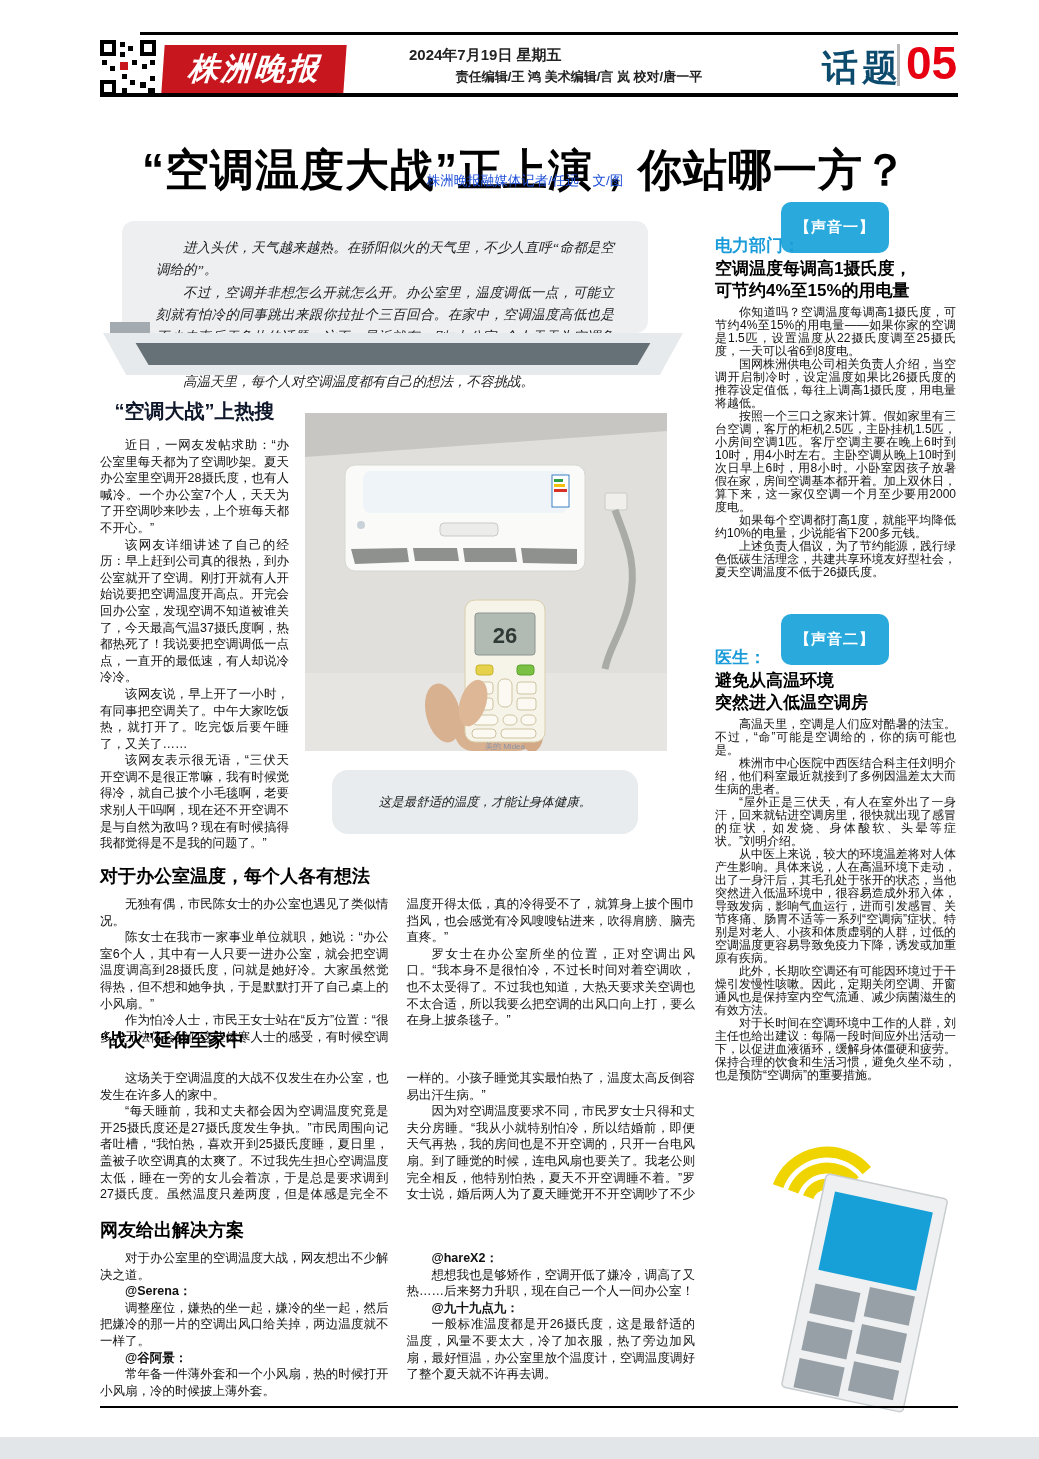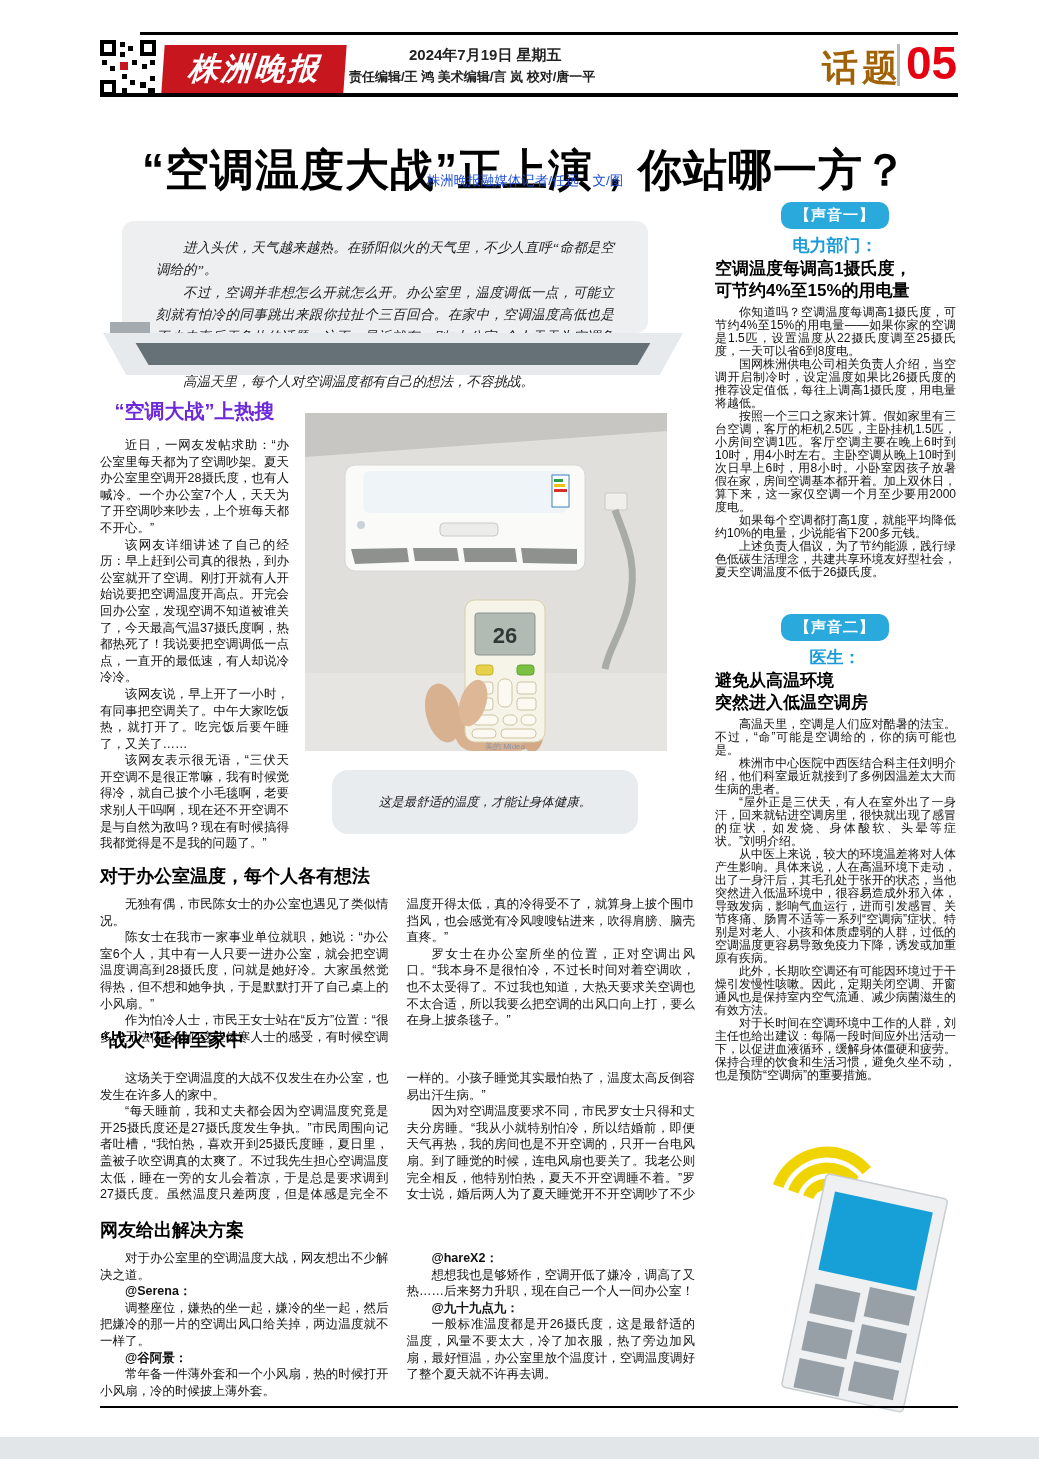--- a/index.html
+++ b/index.html
@@ -7,64 +7,64 @@
         font-family:"Liberation Sans",sans-serif;color:#111;}
   .abs{position:absolute;}
   .rule{position:absolute;background:#000;}
   
   .masthead{position:absolute;left:163px;top:45px;width:182px;height:48px;background:#c8161e;
             color:#fff;display:flex;align-items:center;justify-content:center;
             font-family:"Liberation Serif",serif;font-weight:bold;font-style:italic;
             font-size:31px;letter-spacing:2px;transform:skewX(-4deg);}
   .hdr-date{position:absolute;right:230px;top:46px;width:400px;text-align:left;
             font-size:15px;font-weight:bold;color:#222;}
-  .hdr-editors{position:absolute;right:230px;top:68px;width:460px;text-align:left;
+  .hdr-editors{position:absolute;right:230px;top:68px;width:460px;text-align:center;
             font-size:13px;font-weight:600;color:#222;}
   .section-name{position:absolute;left:822px;top:44px;font-size:36px;font-weight:900;
-            color:#a16207;letter-spacing:4px;}
+            color:#0c4a6e;letter-spacing:4px;}
   .hdr-sep{position:absolute;left:897px;top:44px;width:3px;height:42px;background:#b9b9b9;}
   .page-num{position:absolute;left:906px;top:36px;font-size:46px;font-weight:900;color:#e60012;}
   
   .headline{position:absolute;left:110px;top:112px;width:830px;text-align:center;
             font-size:44px;font-weight:900;color:#000;letter-spacing:1px;}
   .byline{position:absolute;left:110px;top:172px;width:830px;text-align:center;
             font-size:13.5px;color:#1d4ed8;}
   
   .intro-box{position:absolute;left:122px;top:221px;width:526px;height:112px;background:#edeff1;
              border-radius:12px;padding:16px 34px 0 34px;box-sizing:border-box;}
   .para-hand{margin:0;text-indent:2em;text-align:justify;font-family:"Liberation Serif",serif;
              font-style:italic;font-size:13.5px;line-height:1.65;color:#1a1a1a;}
   .intro-btn{position:absolute;left:110px;top:322px;width:40px;height:13px;background:#a3abb1;}
   .intro-tray{position:absolute;left:103px;top:333px;width:580px;height:42px;background:#e7eaec;
               clip-path:polygon(0 0,100% 0,96% 100%,4% 100%);}
   .intro-vent{position:absolute;left:30px;top:10px;width:520px;height:22px;background:#667077;
               clip-path:polygon(0.5% 0,99.5% 0,97% 100%,3% 100%);}
   
   .body-txt p{margin:0;text-indent:2em;text-align:justify;}
   .left-col{position:absolute;left:100px;top:398px;width:189px;}
-  .left-col h2{margin:0 0 12px 0;text-align:center;font-size:20px;font-weight:900;color:#6d28d9;}
+  .left-col h2{margin:0 0 12px 0;text-align:center;font-size:20px;font-weight:900;color:#0f172a;}
   .left-col .body-txt{font-size:12.5px;line-height:16.6px;}
   
   .photo{position:absolute;left:305px;top:413px;width:362px;height:338px;}
   .caption-box{position:absolute;left:332px;top:770px;width:306px;height:64px;background:#e8ecee;
                border-radius:16px;display:flex;align-items:center;justify-content:center;
                padding:0 26px;box-sizing:border-box;}
   .caption-box p{margin:0;font-family:"Liberation Serif",serif;font-style:italic;
                font-size:12.5px;color:#1a1a1a;text-align:center;}
   
   .mid-title{position:absolute;left:100px;width:595px;text-align:left;font-size:18px;
              font-weight:900;color:#000;}
   .twocol{position:absolute;left:100px;width:595px;column-count:2;column-gap:18px;
           font-size:12.5px;line-height:16.6px;overflow:hidden;}
   .handle{margin:0;text-indent:2em;font-weight:bold;}
   
   .voice-badge{position:absolute;left:715px;width:240px;text-align:center;}
   .voice-badge span{display:inline-block;background:#29a9dc;color:#fff;font-size:15px;
-          font-weight:bold;padding:4px 14px;border-radius:10px;letter-spacing:1px;}
-  .voice-who{position:absolute;left:715px;width:240px;text-align:center;font-size:17px;
+          font-weight:bold;padding:16px 14px;border-radius:10px;letter-spacing:1px;}
+  .voice-who{position:absolute;left:715px;width:240px;text-align:left;font-size:17px;
           font-weight:900;color:#189bd8;}
   .voice-sub{position:absolute;left:715px;width:240px;font-size:17px;
           font-weight:900;color:#000;line-height:1.32;}
   .right-body{position:absolute;left:715px;width:241px;font-size:12px;line-height:13px;}
   .right-body p{margin:0;text-indent:2em;text-align:justify;}
   .remote-illu{position:absolute;left:765px;top:1126px;width:200px;height:292px;}
   .bottom-rule{position:absolute;left:100px;top:1406px;width:858px;height:2px;background:#000;}
   .bottom-strip{position:absolute;left:0;top:1437px;width:1039px;height:22px;background:#e2e6e8;}
 </style>
 </head>

